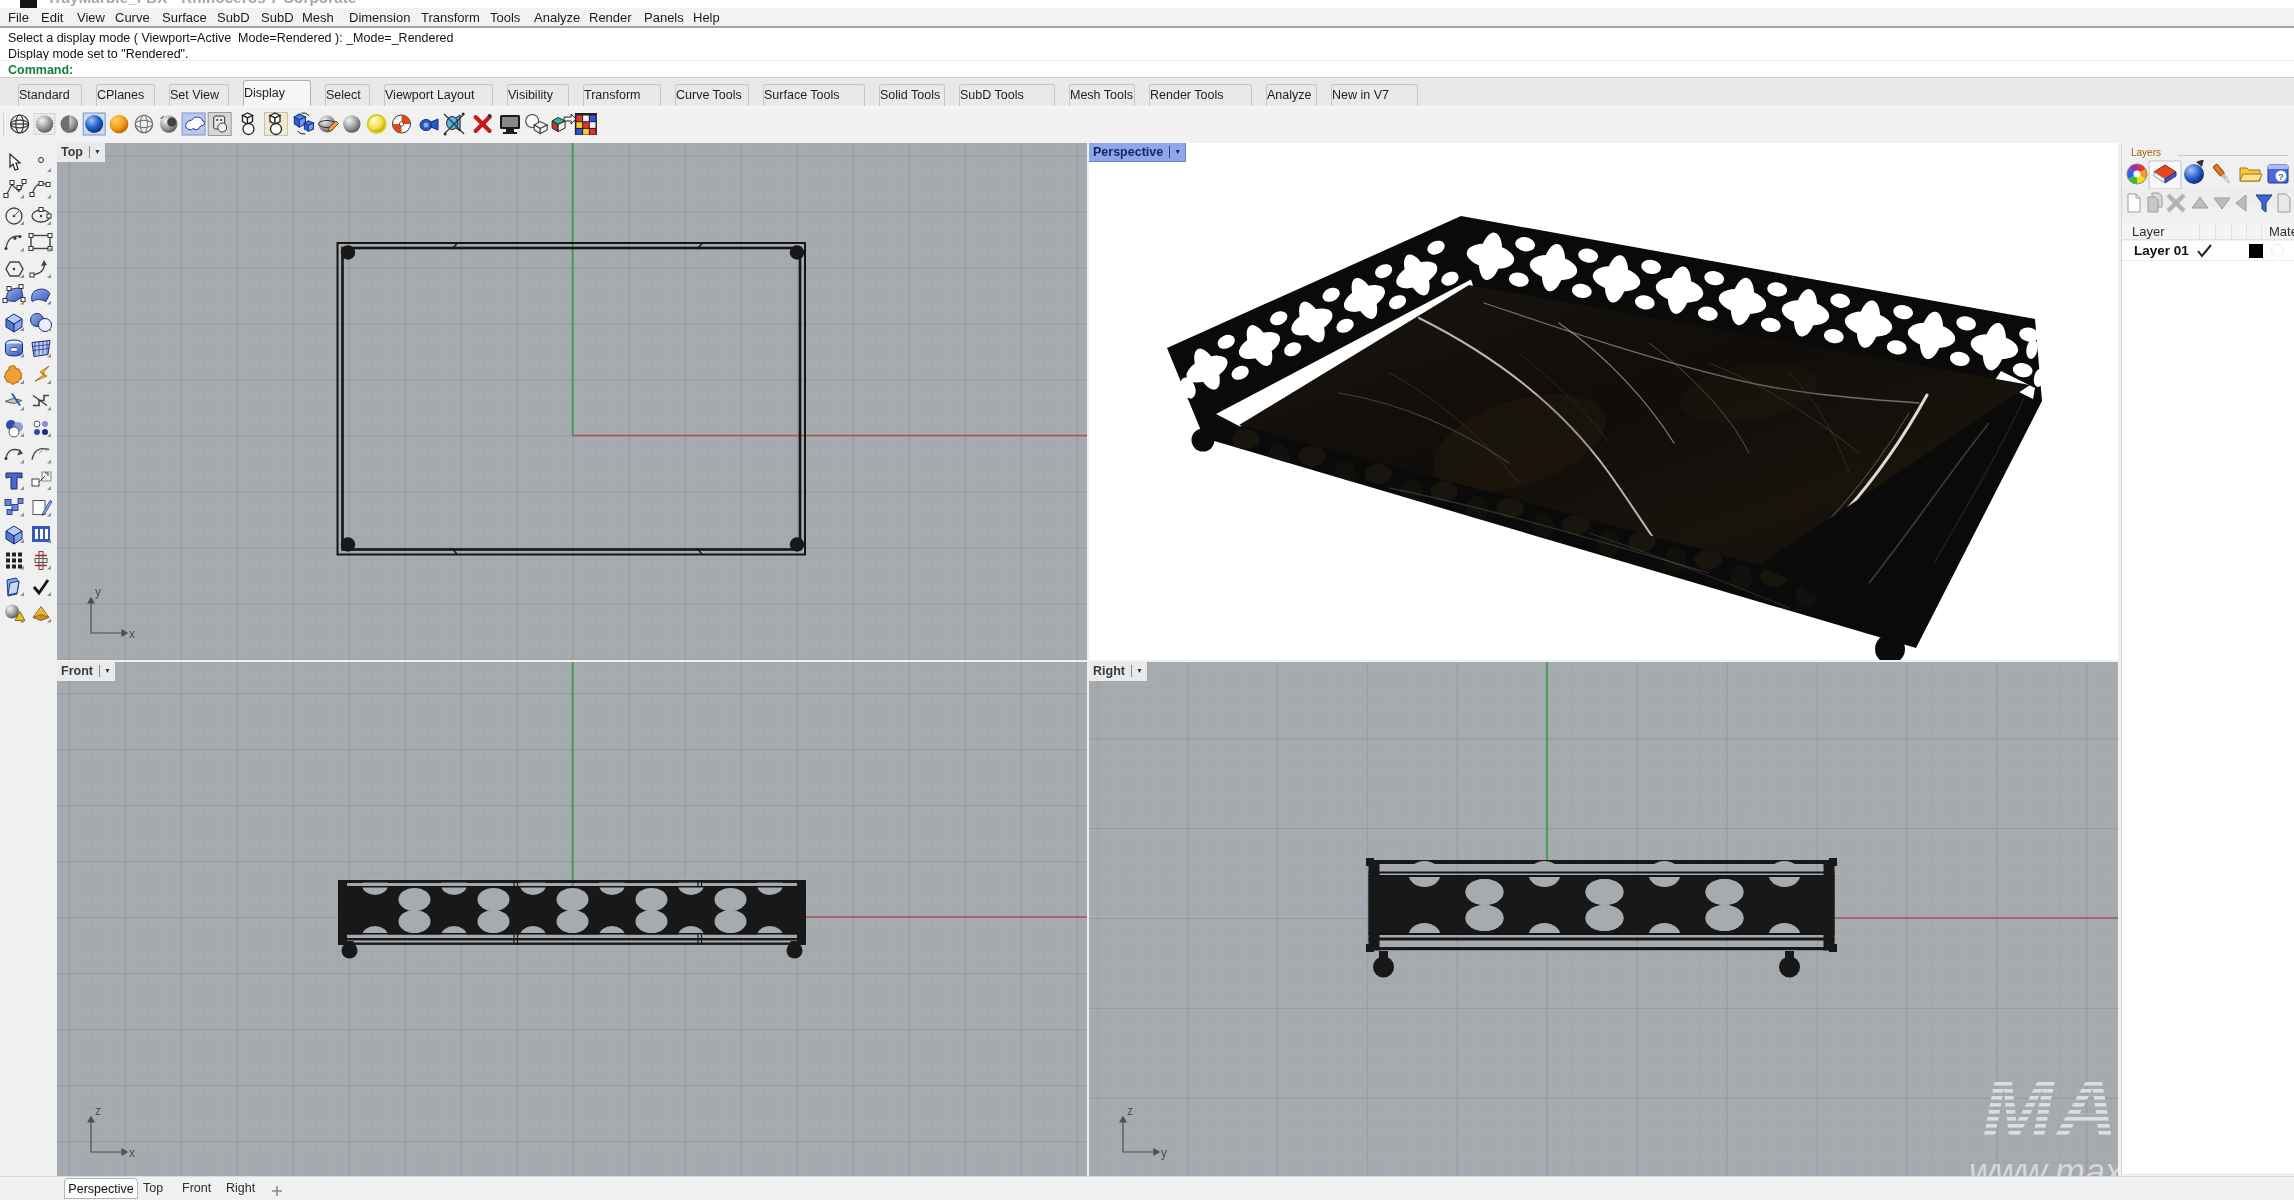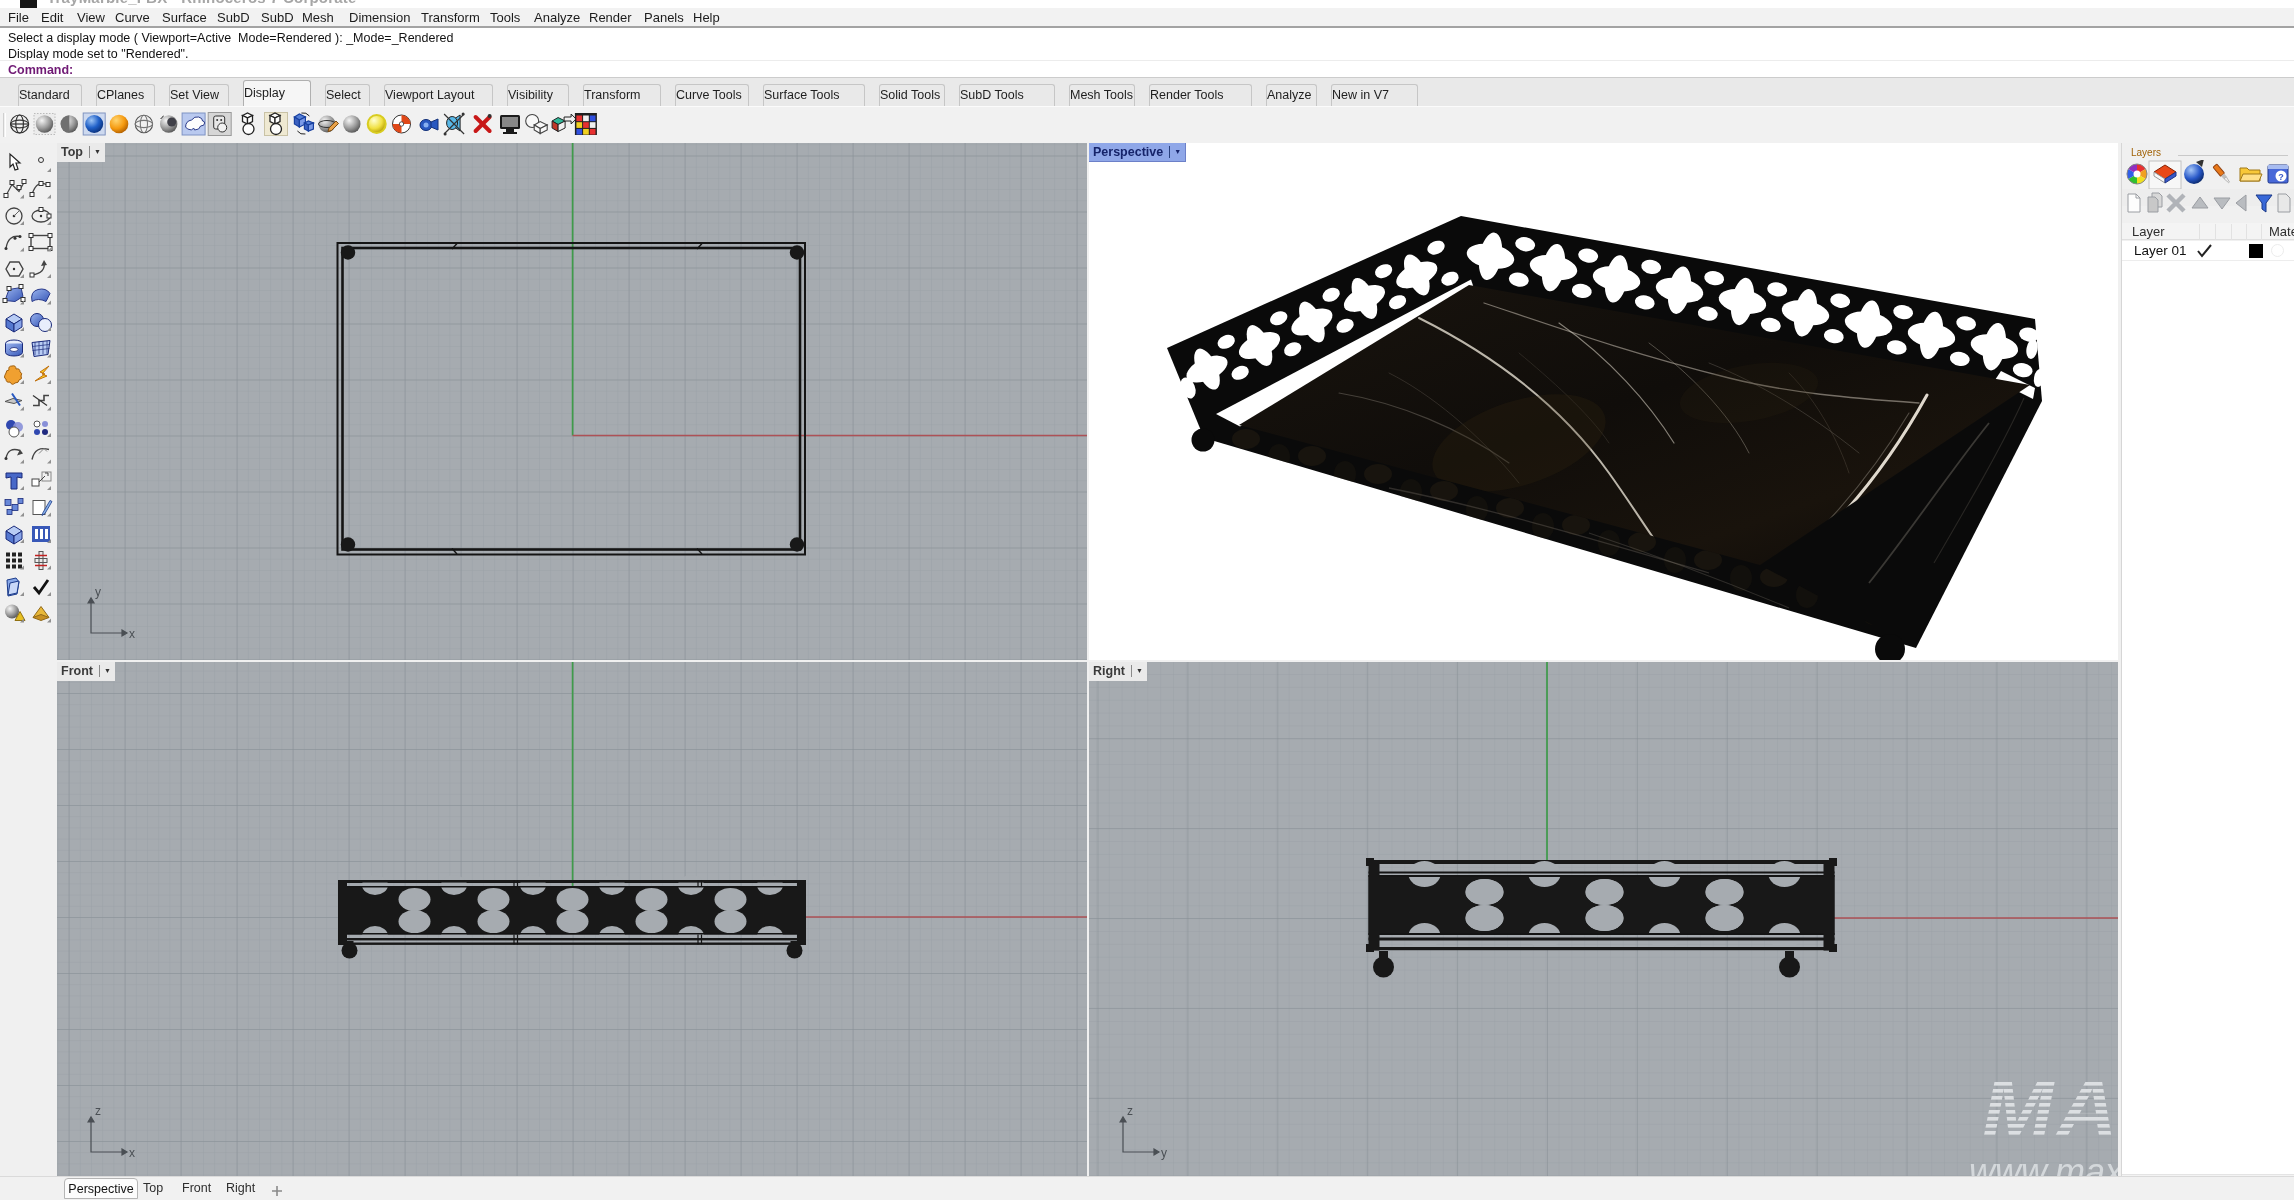--- a/index.html
+++ b/index.html
@@ -8,21 +8,21 @@
 .abs{position:absolute}
 .titlebar{left:0;top:0;width:2294px;height:8px;background:#ffffff;overflow:hidden}
 .titleicon{position:absolute;left:20px;top:0;width:17px;height:8px;background:#151515}
 .titletxt{position:absolute;left:47px;top:-11px;font-size:15px;font-weight:700;color:#a6a6a6;letter-spacing:.2px}
 .menubar{left:0;top:8px;width:2294px;height:20px;background:#f2f2f2;border-bottom:2px solid #a3a3a3}
 .menubar span{position:absolute;top:2px;font-size:13px;color:#1c1c1c}
 .cmdarea{left:0;top:28px;width:2294px;height:50px;background:#ffffff;border-bottom:1px solid #cccccc}
 .cmd1{position:absolute;left:8px;top:3px;font-size:12.5px;color:#111}
 .cmd2{position:absolute;left:8px;top:19px;font-size:12.5px;color:#111}
 .cmdsep{position:absolute;left:0;top:32px;width:2294px;height:1px;background:#ececec}
-.cmd3{position:absolute;left:8px;top:35px;font-size:12.5px;font-weight:700;color:#701a75}
+.cmd3{position:absolute;left:8px;top:35px;font-size:12.5px;font-weight:700;color:#15803d}
 .tabstrip{left:0;top:78px;width:2294px;height:28px;background:#e9e9e9}
 .tab{position:absolute;top:6px;height:22px;line-height:21px;text-align:left;font-size:12.5px;color:#1e1e1e;background:#e9e9e9;border:1px solid #c6c6c6;border-bottom:none;border-radius:3px 3px 0 0}
 .tabactive{top:2px;height:26px;line-height:25px;background:#f6f6f6;z-index:3;border-color:#b0b0b0;font-size:12.5px}
 .iconrow{left:0;top:106px;width:2294px;height:37px;background:#f1f1f1;border-top:1px solid #fbfbfb}
 .grip{position:absolute;left:3px;top:6px;width:3px;height:24px;border-left:1px solid #cfcfcf;border-right:1px solid #ffffff}
 .lefttools{left:0;top:143px;width:57px;height:1033px;background:#f0f0f0}
 .vp{overflow:hidden}
 .vlabel{position:absolute;left:0;top:0;height:19px;background:#eaeaea;color:#3a3a3a;font-size:12.5px;font-weight:700;line-height:18px;padding:0 4px;z-index:5;white-space:nowrap}
 .vlabel .sp{display:inline-block;width:1px;height:12px;background:#8a8a8a;margin:0 4px -2px 6px}
 .vlabel .ar{font-size:7px;color:#333;vertical-align:2px}
@@ -776,21 +776,21 @@
 </svg>
 <div class="abs" style="left:0;top:80px;width:173px;height:17px;background:#f4f4f4;border-bottom:1px solid #e0e0e0"></div>
 <div class="abs" style="left:10px;top:81px;font-size:13px;color:#2e2e2e">Layer</div>
 <div class="abs" style="left:147px;top:81px;font-size:13px;color:#2e2e2e">Mate</div>
 <div class="abs" style="left:77px;top:81px;width:1px;height:16px;background:#e2e2e2"></div>
 <div class="abs" style="left:93px;top:81px;width:1px;height:16px;background:#e2e2e2"></div>
 <div class="abs" style="left:109px;top:81px;width:1px;height:16px;background:#e2e2e2"></div>
 <div class="abs" style="left:124px;top:81px;width:1px;height:16px;background:#e2e2e2"></div>
 <div class="abs" style="left:139px;top:81px;width:1px;height:16px;background:#e2e2e2"></div>
 <div class="abs" style="left:0;top:98px;width:173px;height:933px;background:#ffffff"></div>
-<div class="abs" style="left:12px;top:100px;font-size:13.5px;font-weight:400;color:#111">Layer 01</div>
+<div class="abs" style="left:12px;top:100px;font-size:13.5px;font-weight:700;color:#111">Layer 01</div>
     <div class="abs" style="left:0;top:117px;width:173px;height:1px;background:#ededed"></div>
 <svg class="abs" style="left:74px;top:100px" width="18" height="16">
       <path d="M2,8 l4,5 9,-11" stroke="#222" stroke-width="2" fill="none"></path>
     </svg>
 <div class="abs" style="left:127px;top:101px;width:14px;height:14px;background:#000"></div>
 <div class="abs" style="left:149px;top:101px;width:13px;height:13px;border-radius:50%;border:1px solid #ececec"></div>
 <div class="abs" style="left:0;top:1031px;width:173px;height:19px;background:#f3f3f3;border-top:1px solid #e4e4e4"></div>
 <div class="abs" style="left:20px;top:1039px;width:78px;height:5px;background:#6f6f6f"></div>
 </div>
 <div class="abs botbar">

